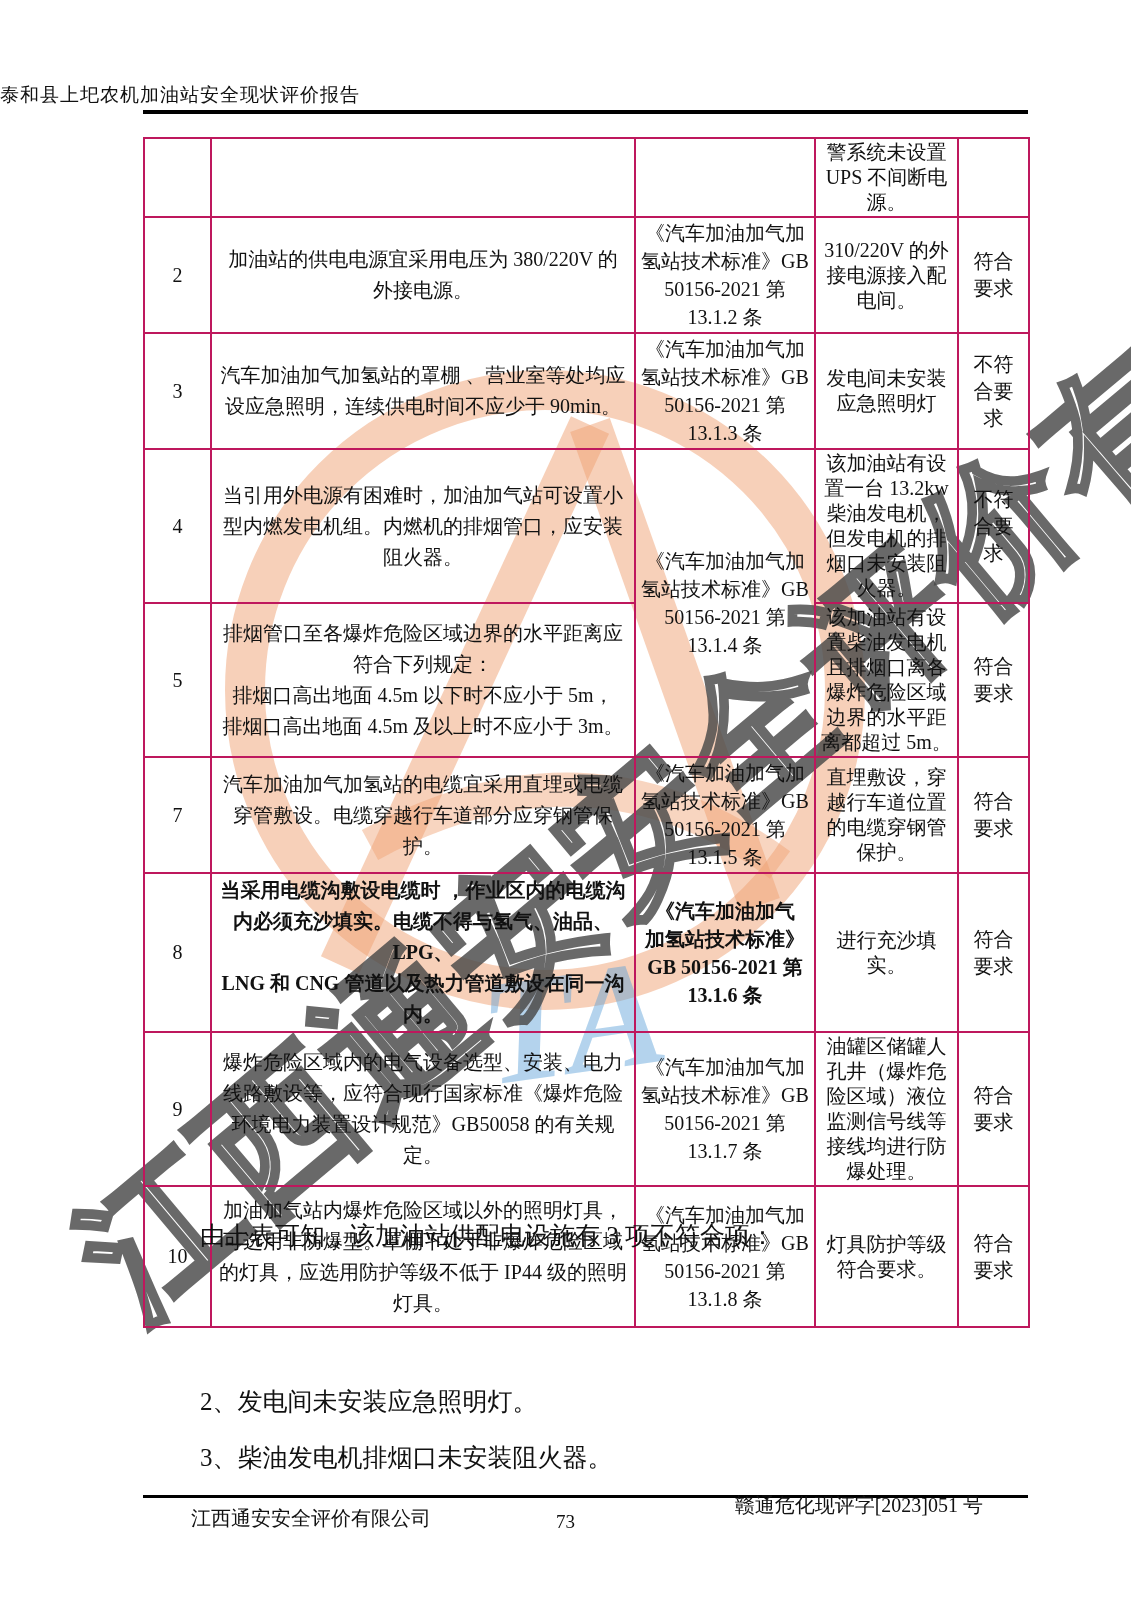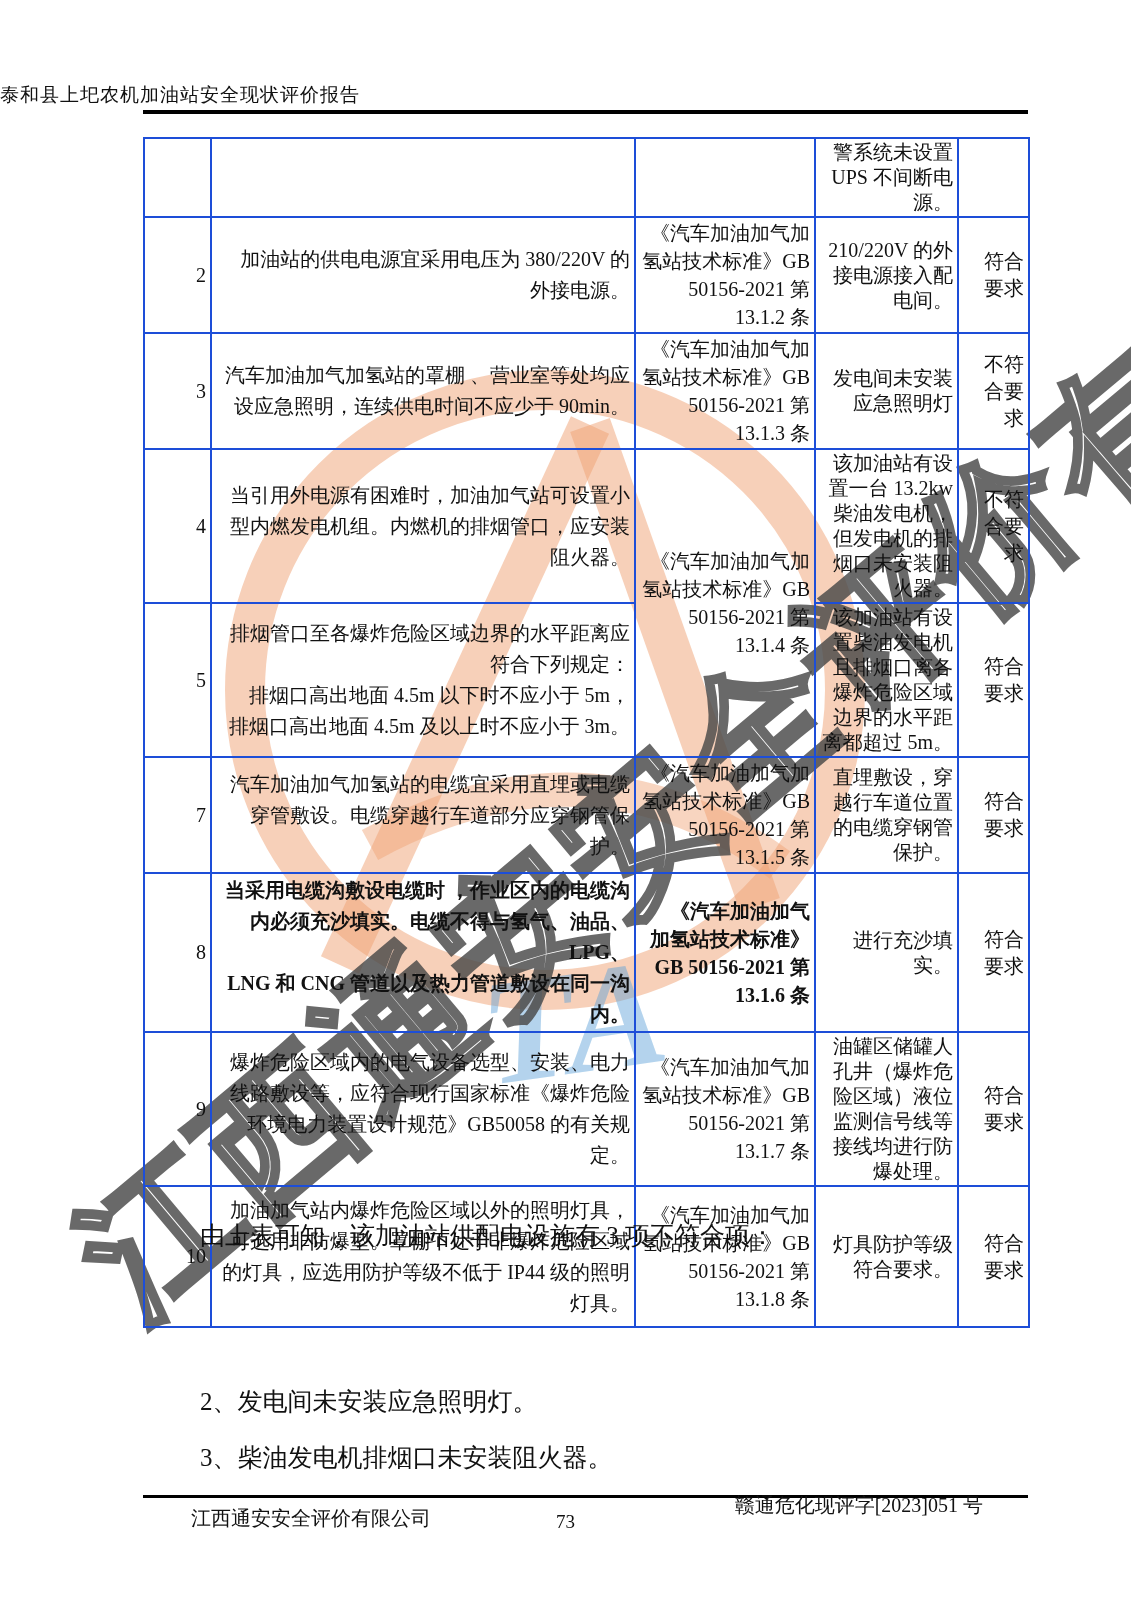--- a/index.html
+++ b/index.html
@@ -22,21 +22,21 @@
   }
   
   .content{position:absolute;inset:0;z-index:4;}
   .hdr-title{position:absolute;top:82px;left:0;width:100%;text-align:left;font-size:19px;letter-spacing:1px;}
   .hdr-rule{position:absolute;top:110px;left:143px;width:885px;height:4px;background:#000;}
   table.main{
     position:absolute;top:137px;left:143px;width:885px;border-collapse:collapse;table-layout:fixed;
     background:transparent;
   }
   table.main td{
-    border:2px solid #1d4ed8;vertical-align:middle;text-align:right;
+    border:2px solid #be185d;vertical-align:middle;text-align:center;
     font-size:20px;white-space:pre-line;padding:1px 4px;overflow:hidden;
   }
   td.num{font-size:20px;}
   td.desc{line-height:31px;padding:1px 7px;}
   td.std{line-height:28px;font-size:19.5px;}
   td.find{line-height:25px;font-size:19.5px;padding:1px 3px;}
   td.stat{line-height:27px;}
   tr.bold-row td.desc, tr.bold-row td.std{font-weight:bold;}
   .para{position:absolute;left:143px;width:1004px;font-size:25px;line-height:32px;}
   .indent{padding-left:57px;box-sizing:border-box;}
@@ -85,21 +85,21 @@
           <td class="stat"></td>
         </tr>
         <tr style="height:106px">
           <td class="num">2</td>
           <td class="desc">加油站的供电电源宜采用电压为 380/220V 的
 外接电源。</td>
           <td class="std">《汽车加油加气加
 氢站技术标准》GB
 50156-2021 第
 13.1.2 条</td>
-          <td class="find">210/220V 的外
+          <td class="find">310/220V 的外
 接电源接入配
 电间。</td>
           <td class="stat">符合
 要求</td>
         </tr>
         <tr style="height:99px">
           <td class="num">3</td>
           <td class="desc">汽车加油加气加氢站的罩棚 、营业室等处均应
 设应急照明，连续供电时间不应少于 90min。</td>
           <td class="std">《汽车加油加气加

